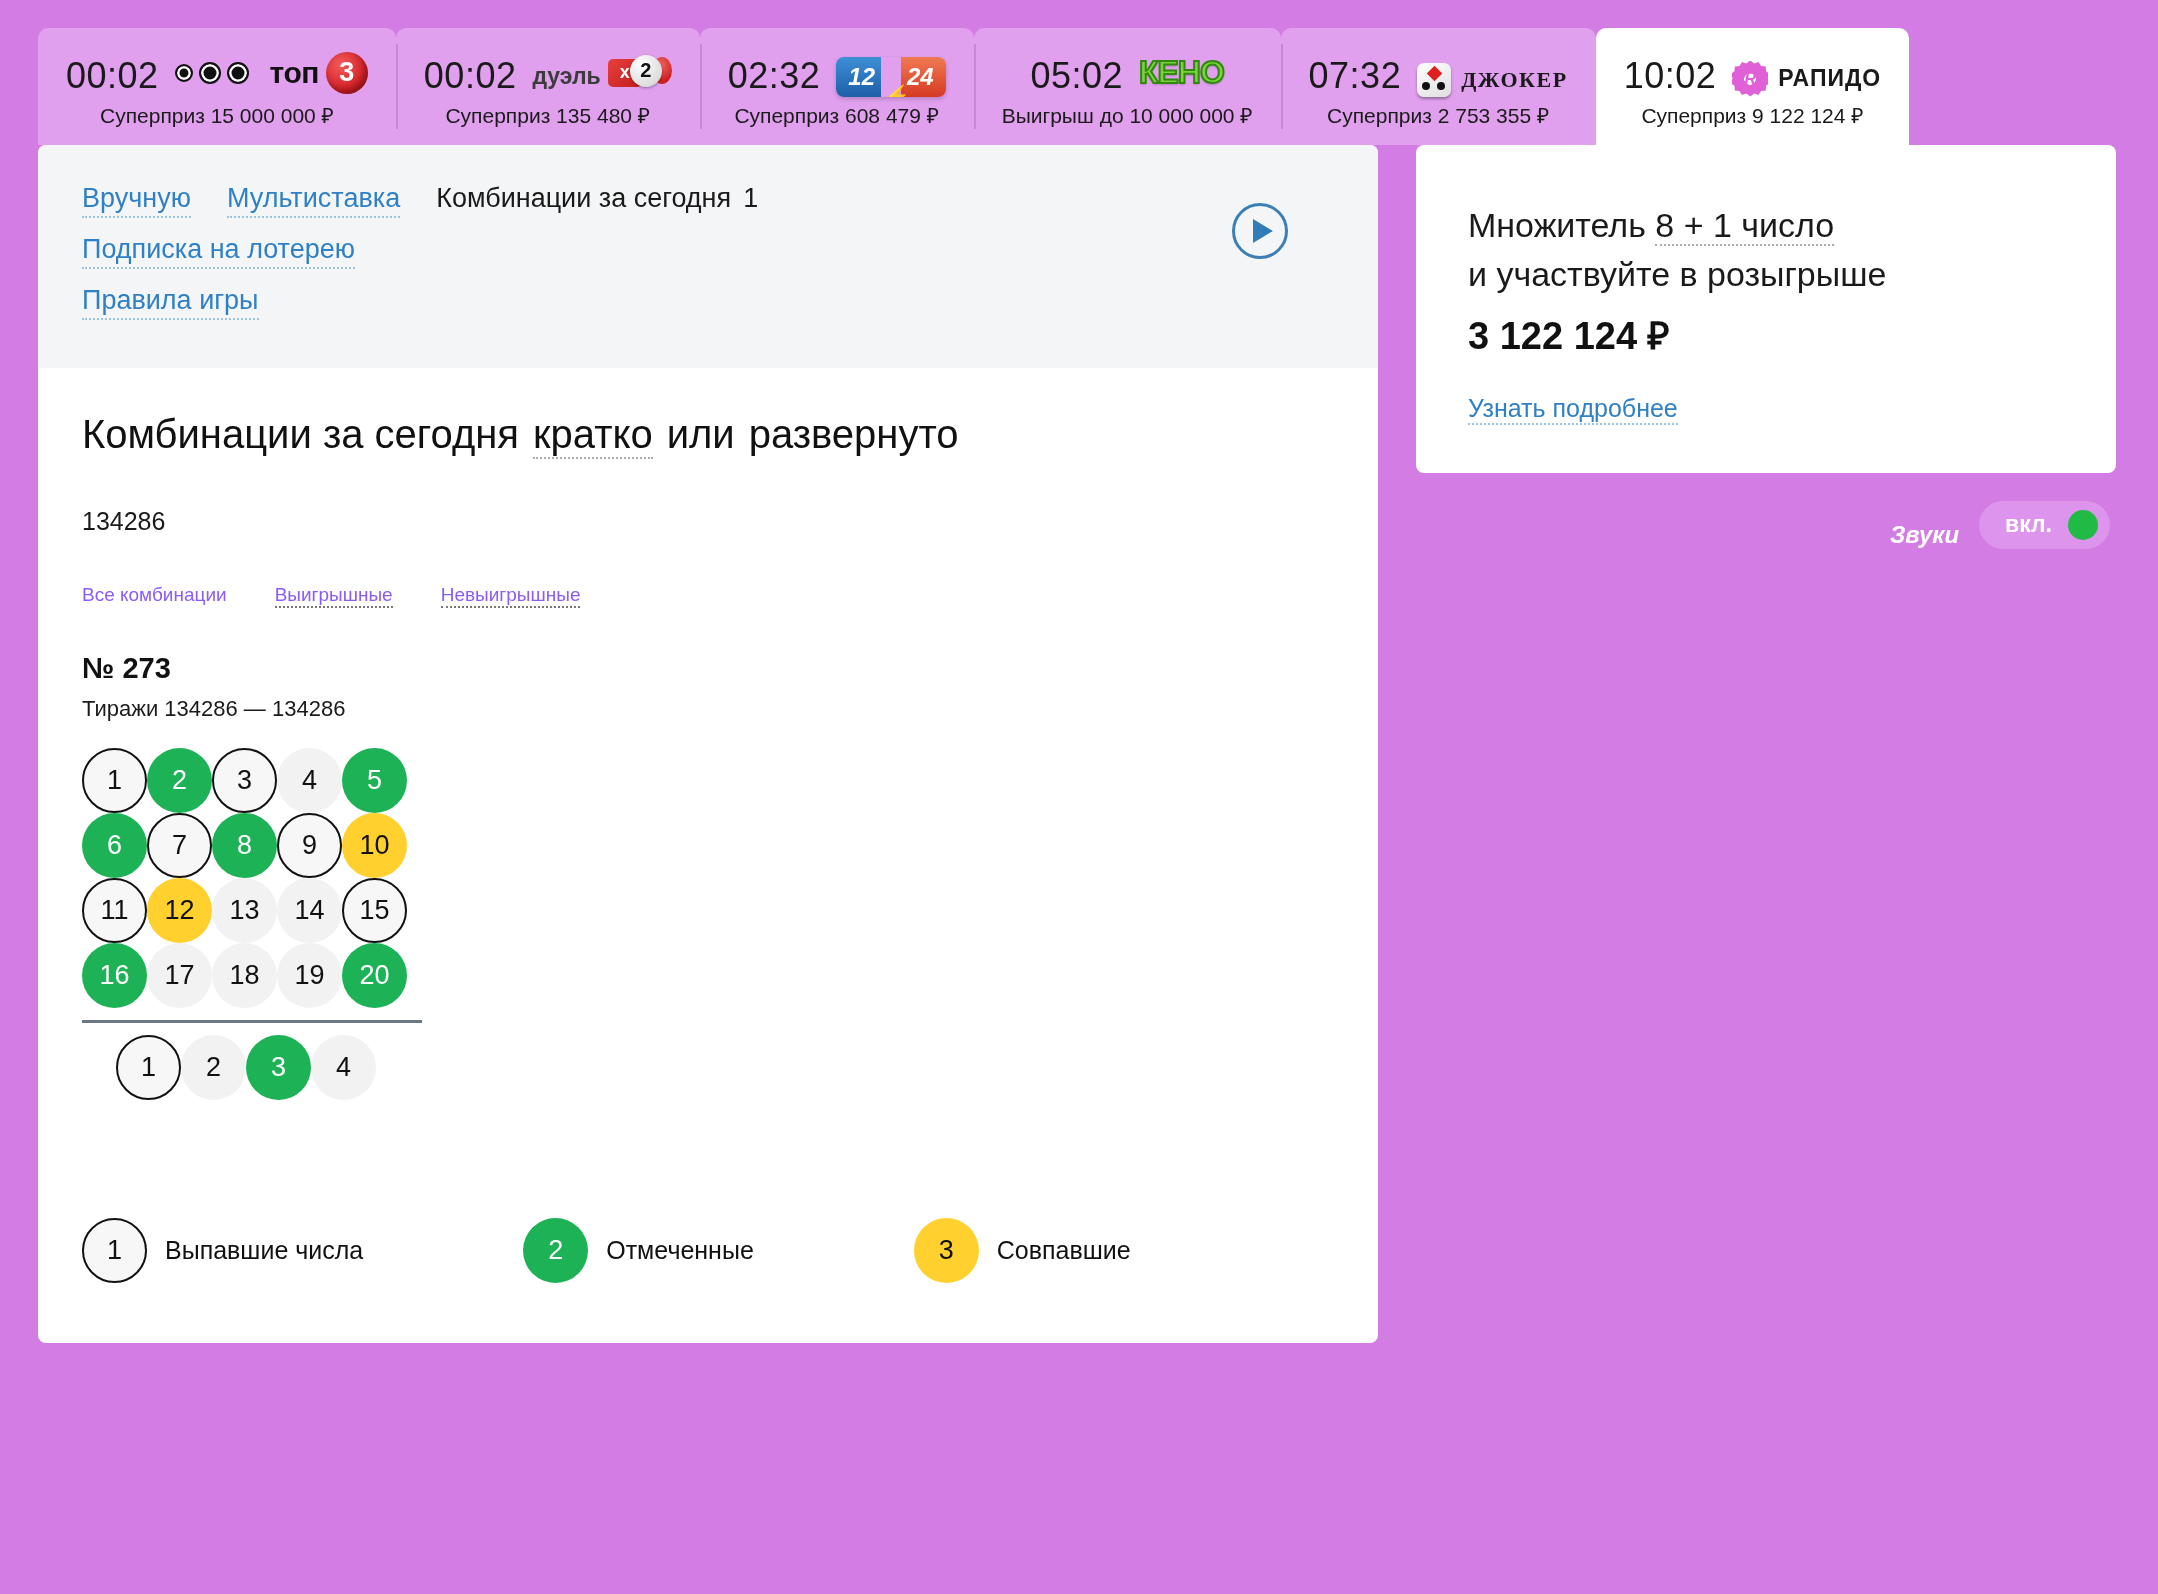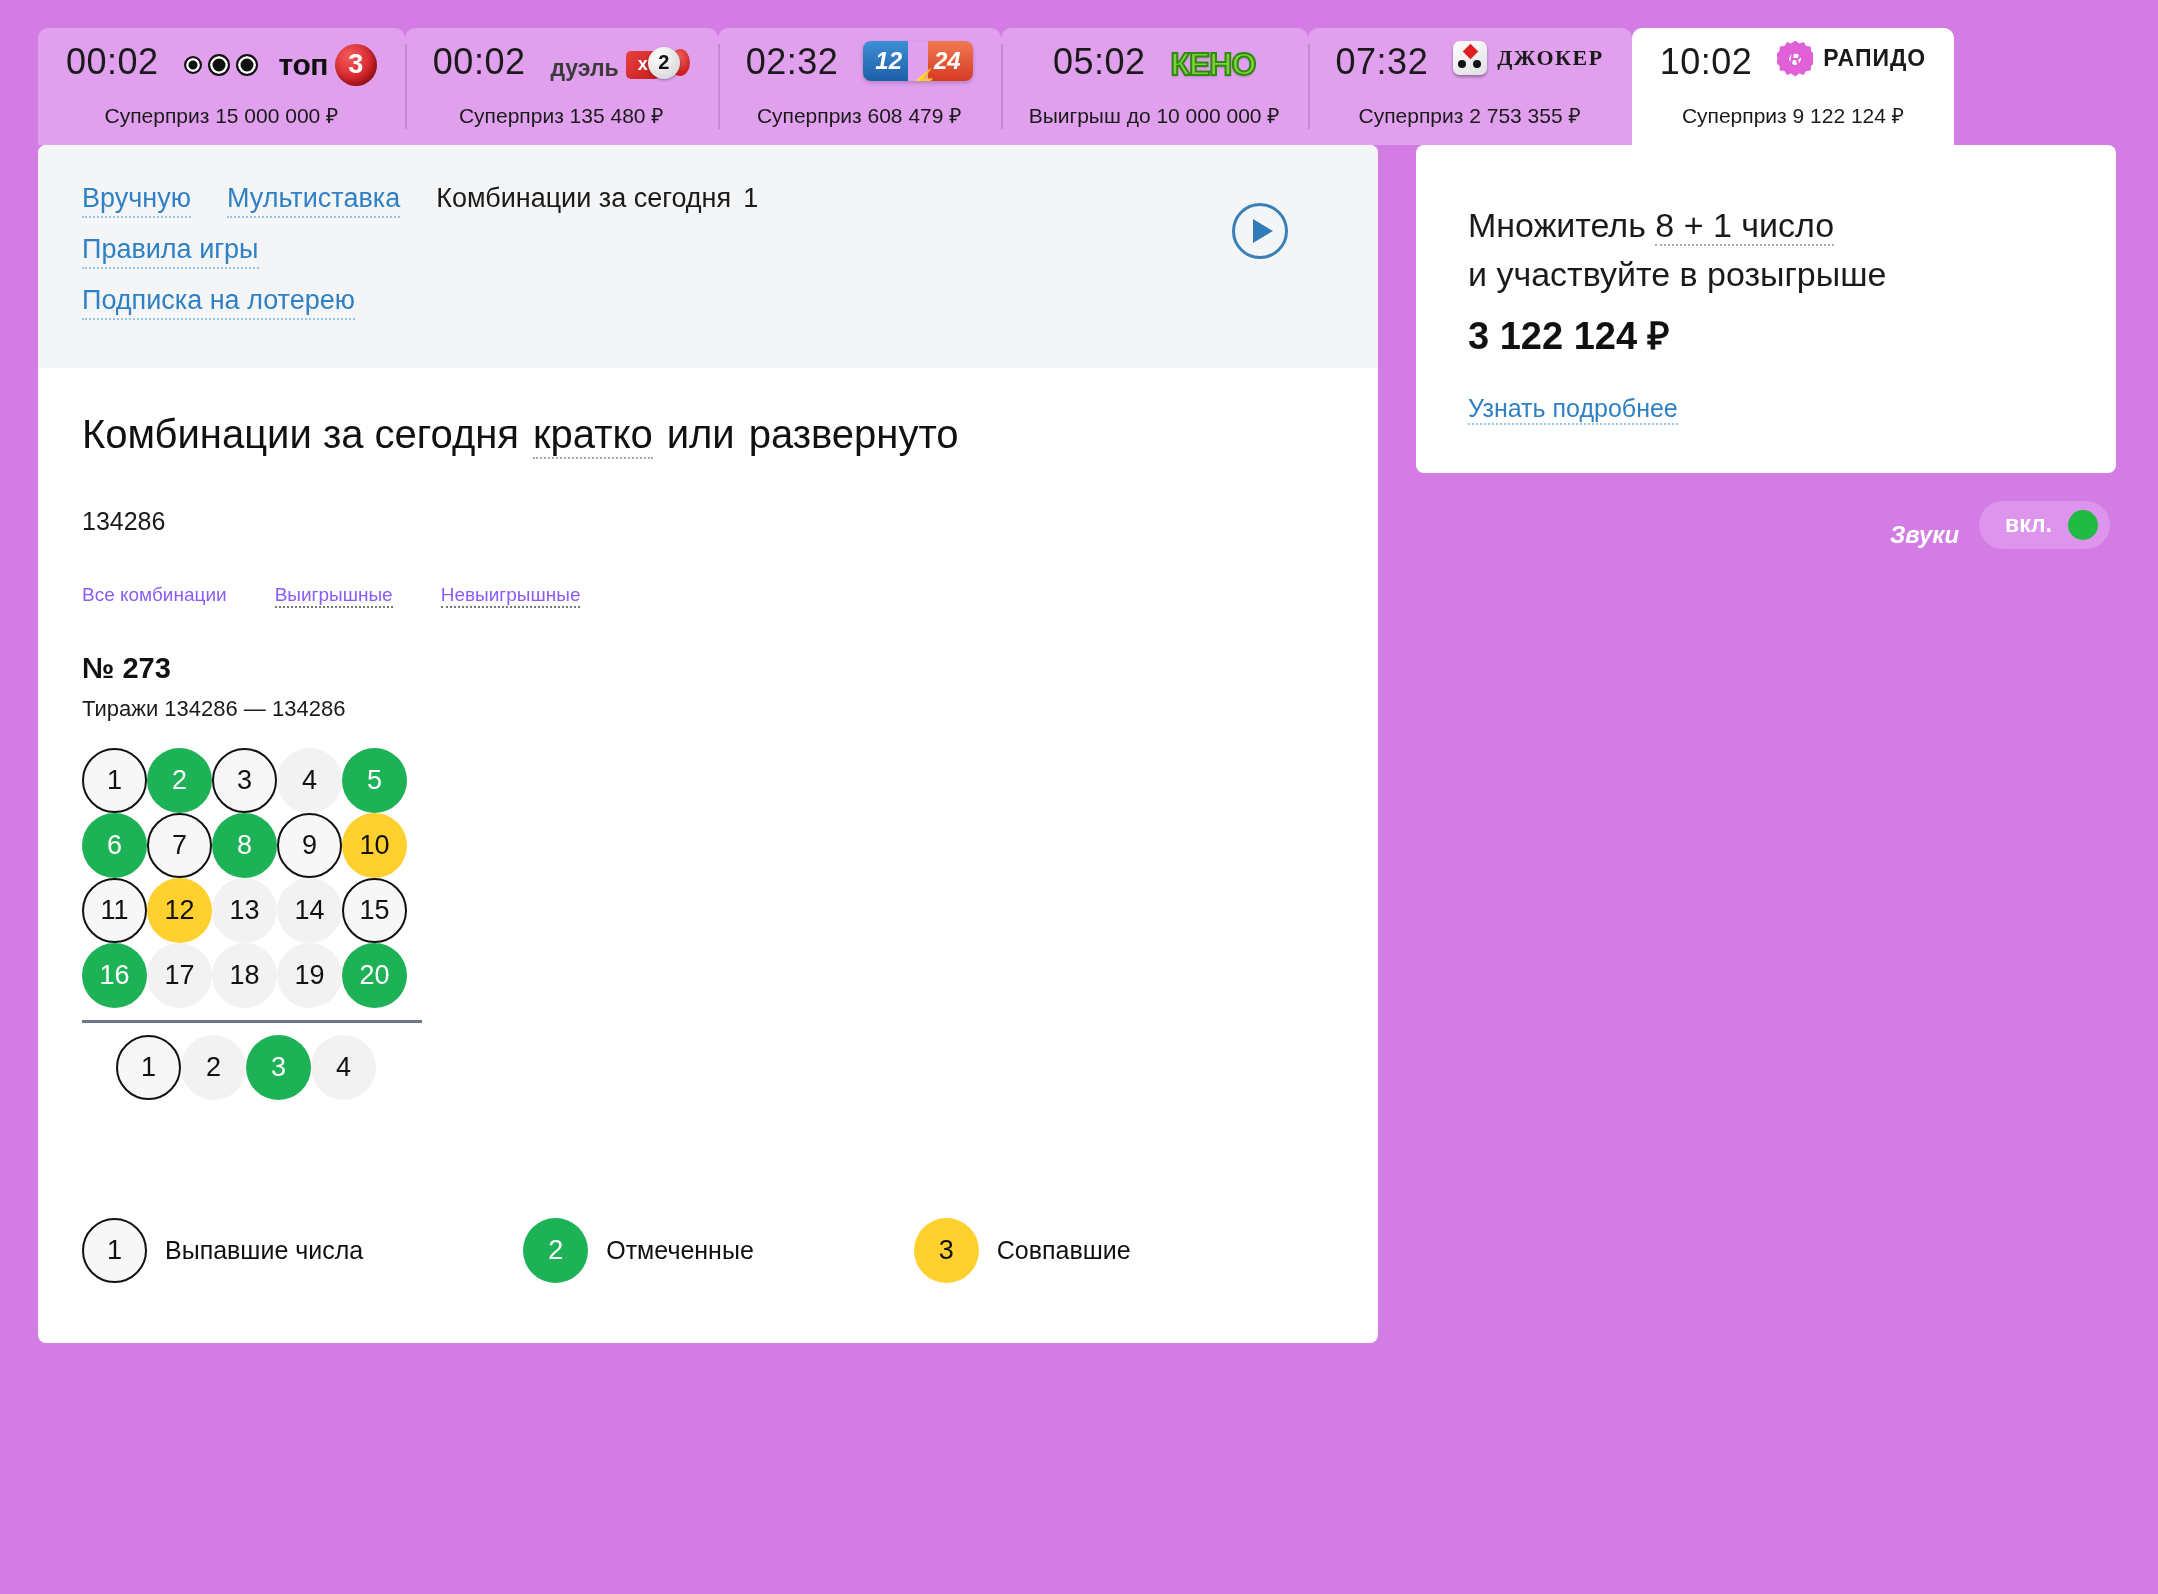--- a/index.html
+++ b/index.html
@@ -38,22 +38,22 @@
     bottom: 16px;
     width: 2px;
     background: #c887d6;
   }
   .lot-tab.active {
     background: #ffffff;
   }
   .lot-tab.active::before { display: none; }
   .lot-row {
     display: flex;
-    align-items: flex-start;
-    gap: 25px;
+    align-items: flex-end;
+    gap: 16px;
     height: 56px;
   }
   .lot-time {
     font-size: 36px;
     color: #1a1a1a;
     letter-spacing: 0.5px;
     white-space: nowrap;
   }
   .lot-prize {
     font-size: 21px;
@@ -443,24 +443,24 @@
 
     <div class="nav-panel">
       <div class="nav-line">
         <span class="dlink">Вручную</span>
         <span class="dlink">Мультиставка</span>
         <span>
           <span class="nav-plain">Комбинации за сегодня</span><span class="nav-count">1</span>
         </span>
       </div>
       <div class="nav-line">
+        <span class="dlink">Подписка на лотерею</span>
+      </div>
+      <div class="nav-line">
         <span class="dlink">Правила игры</span>
-      </div>
-      <div class="nav-line">
-        <span class="dlink">Подписка на лотерею</span>
       </div>
       <div class="play-btn">
         <span class="tri"></span>
       </div>
     </div>
 
     <div class="card-body">
 
       <div class="title">
         <span>Комбинации за сегодня</span>

